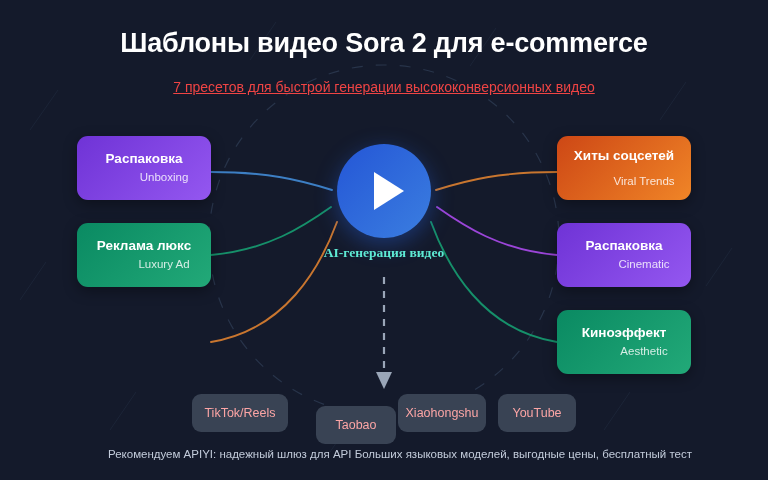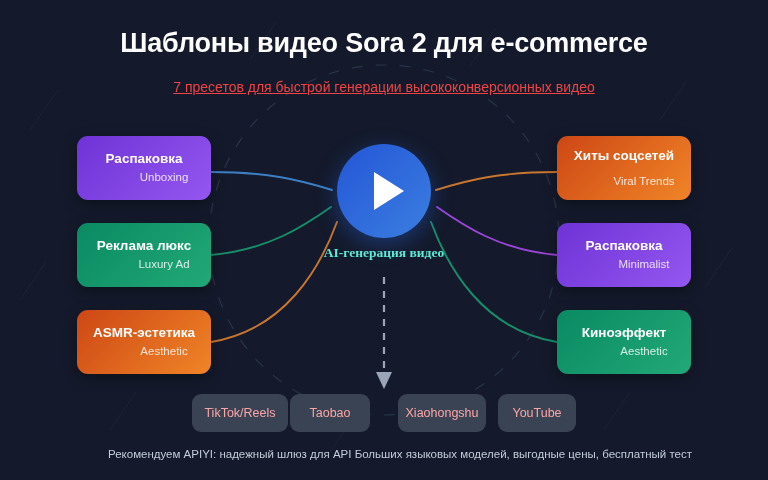--- a/index.html
+++ b/index.html
@@ -100,21 +100,21 @@
     border-radius:9px;
     background:#394354;
     display:flex; align-items:center; justify-content:center;
     padding:0 16px;
     font-size:12.5px;
     color:#fca5a5;
     z-index:3;
     white-space:nowrap;
   }
   .P0 { left:192px; width:96px; }
-  .P1 { left:290px; width:80px; }
+  .P1 { left:316px; width:80px;margin-top:12px; }
   .P2 { left:398px; width:88px; }
   .P3 { left:498px; width:78px; }
 
   
   .footer {
     position:absolute;
     left:16px; top:448px;
     width:768px;
     text-align:center;
     font-size:11.5px;
@@ -162,32 +162,28 @@
   </div>
 
   <div class="card g-purple L0">
     <div class="c-title">Распаковка</div>
     <div class="c-sub">Unboxing</div>
   </div>
   <div class="card g-green L1">
     <div class="c-title">Реклама люкс</div>
     <div class="c-sub">Luxury Ad</div>
   </div>
-  <div class="card g-orange L2">
-    <div class="c-title">ASMR-эстетика</div>
-    <div class="c-sub">Aesthetic</div>
-  </div>
 
   <div class="card g-orange R0">
     <div class="c-title">Хиты соцсетей</div>
     <div class="c-sub">Viral Trends</div>
   </div>
   <div class="card g-purple R1">
     <div class="c-title">Распаковка</div>
-    <div class="c-sub">Minimalist</div>
+    <div class="c-sub">Cinematic</div>
   </div>
   <div class="card g-green R2">
     <div class="c-title">Киноэффект</div>
     <div class="c-sub">Aesthetic</div>
   </div>
 
   <div class="hub">
     <div class="play"></div>
   </div>
   <div class="hub-label">AI-генерация видео</div>

